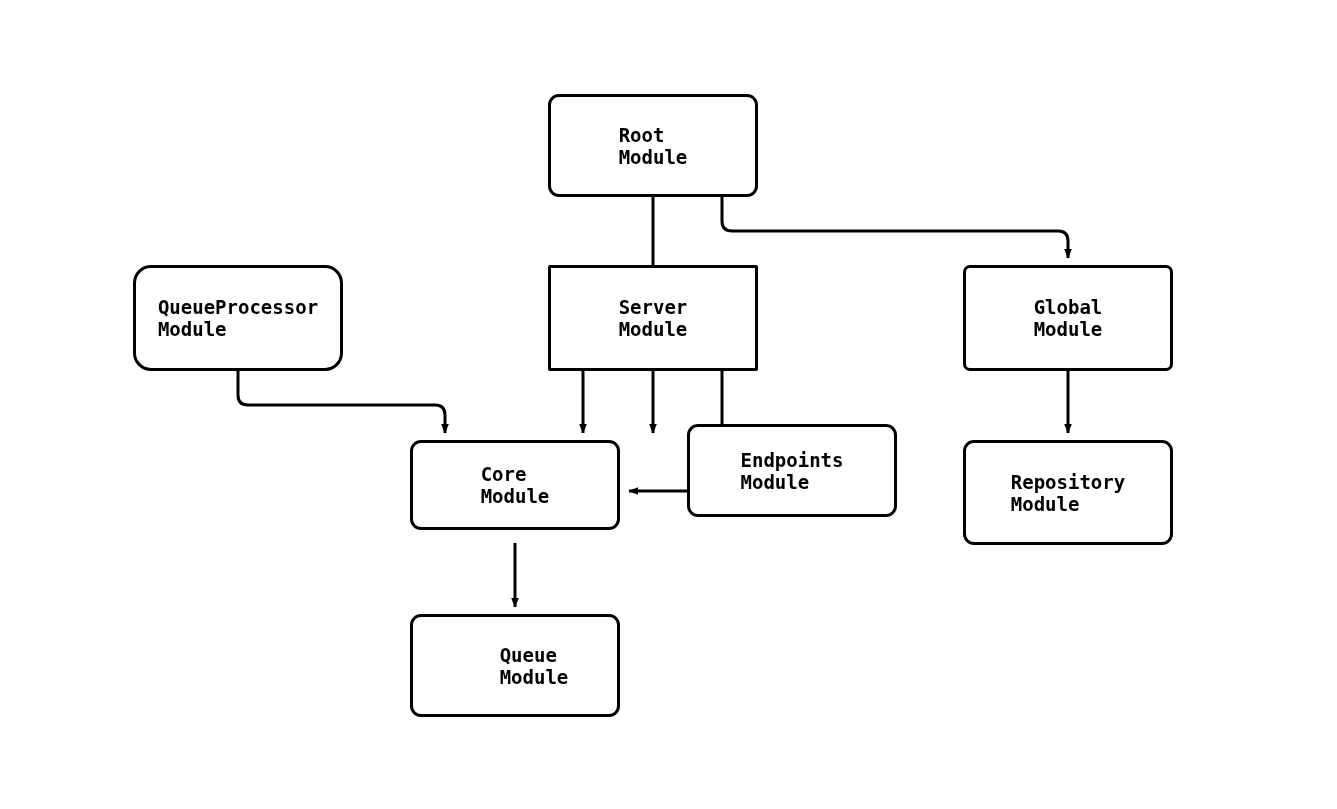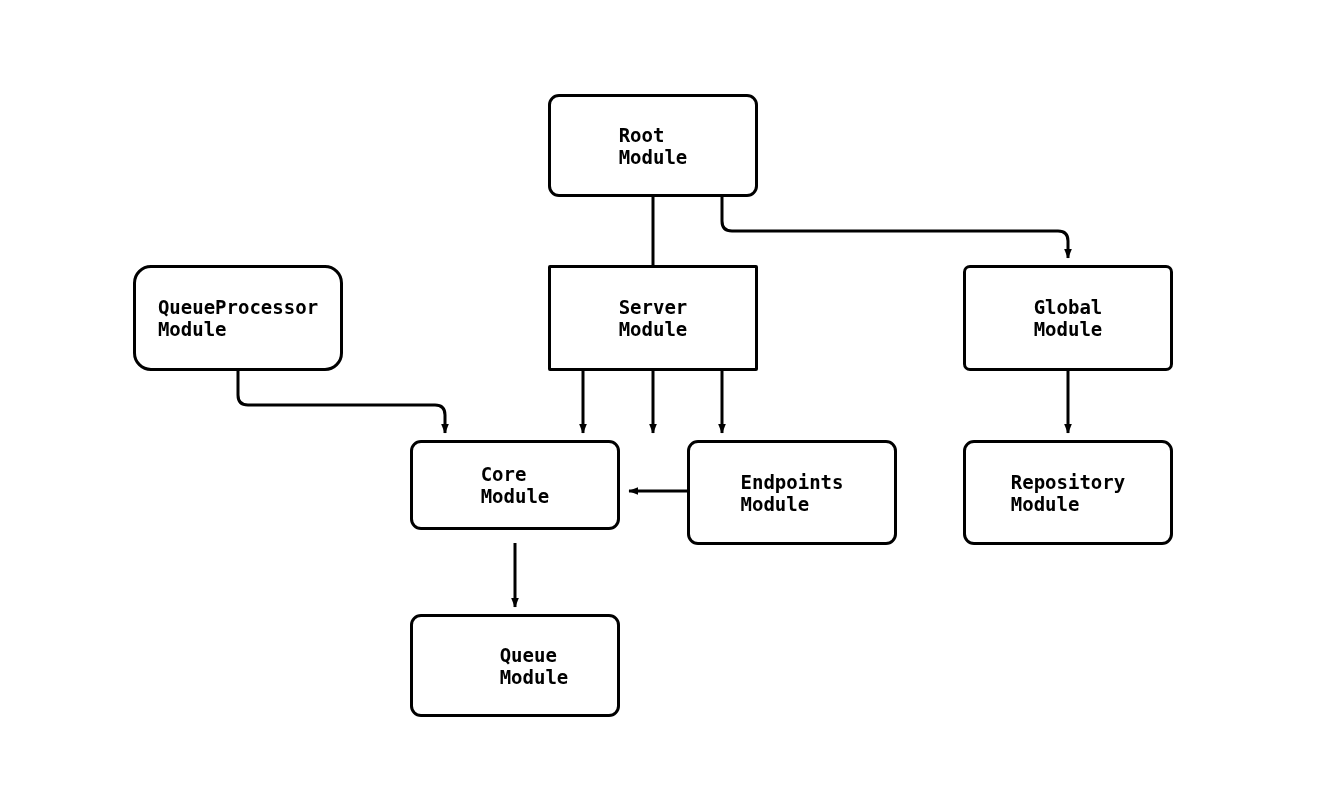--- a/index.html
+++ b/index.html
@@ -87,21 +87,21 @@
   <div class="node" style="left: 963px; top: 265px; width: 210px; height: 106px; border-width: 3px; border-color: rgb(0, 0, 0); border-radius: 7px; background: rgb(255, 255, 255);">
     <span class="node-label">Global
 Module</span>
   </div>
 
   <div class="node" style="left: 410px; top: 440px; width: 210px; height: 90px; border-width: 3px; border-color: rgb(0, 0, 0); border-radius: 11px; background: rgb(255, 255, 255);">
     <span class="node-label">Core
 Module</span>
   </div>
 
-  <div class="node" style="left: 687px; top: 440px; width: 210px; height: 105px; border-width: 3px; border-color: rgb(0, 0, 0); border-radius: 11px; background: rgb(255, 255, 255);">
+  <div class="node" style="left: 687px; top: 424px; width: 210px; height: 93px; border-width: 3px; border-color: rgb(0, 0, 0); border-radius: 11px; background: rgb(255, 255, 255);">
     <span class="node-label">Endpoints
 Module</span>
   </div>
 
   <div class="node" style="left: 963px; top: 440px; width: 210px; height: 105px; border-width: 3px; border-color: rgb(0, 0, 0); border-radius: 11px; background: rgb(255, 255, 255);">
     <span class="node-label">Repository
 Module</span>
   </div>
 
   <div class="node" style="left: 410px; top: 614px; width: 210px; height: 103px; border-width: 3px; border-color: rgb(0, 0, 0); border-radius: 11px; background: rgb(255, 255, 255); padding-left: 38px;">

